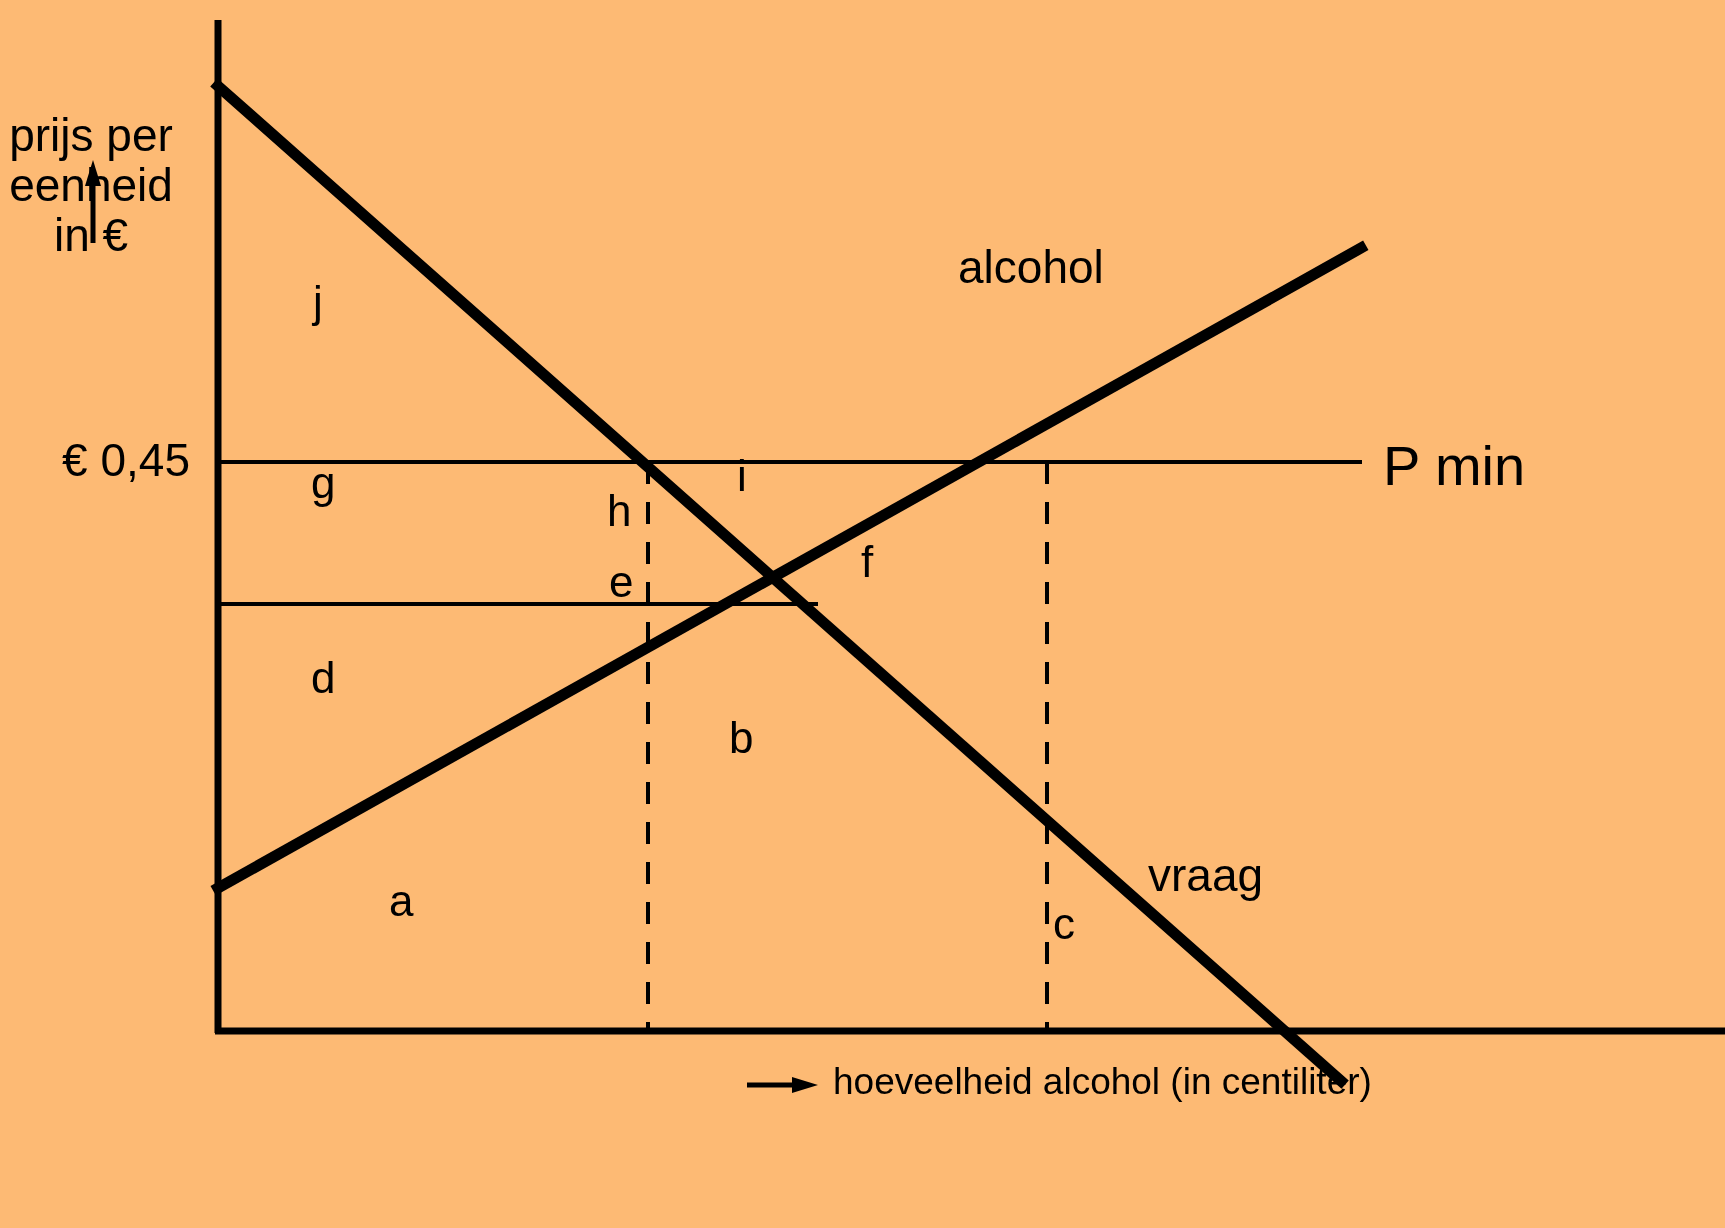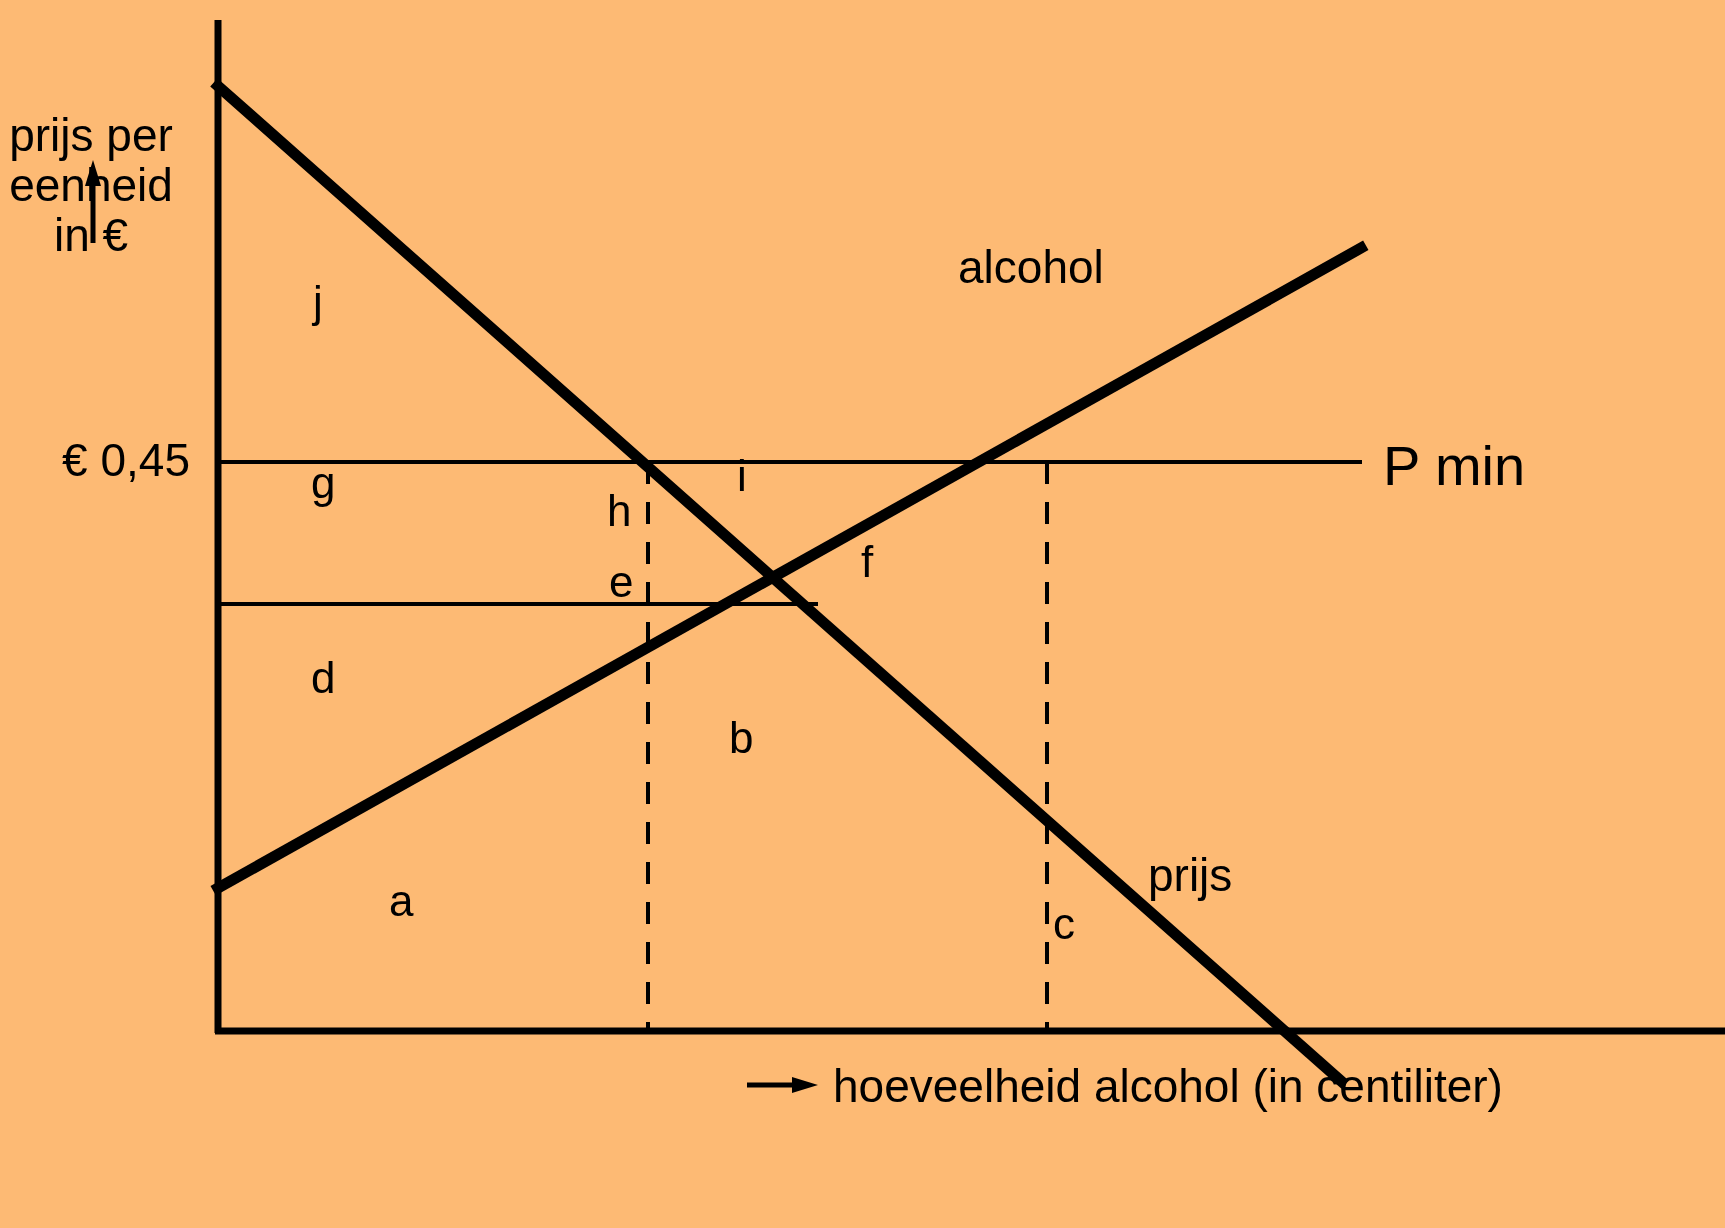--- a/index.html
+++ b/index.html
@@ -42,21 +42,21 @@
     font-size: 46px;
   }
   .tick-label {
     font-size: 46px;
     text-align: right;
   }
   .pmin-label {
     font-size: 56px;
   }
   .xaxis-title {
-    font-size: 46px;
+    font-size: 37px;
     text-align: right;
   }
 </style>
 </head>
 <body>
 
 <div id="stage">
 
   <svg id="chart-svg" viewBox="0 0 1725 1228">
 
@@ -92,21 +92,21 @@
 eenheid
 in €</div>
   </div>
 
   <div class="lbl tick-label" style="left:0px; top:436px; width:190px;">€ 0,45</div>
 
   <div class="lbl pmin-label" style="left:1383px; top:436px;">P min</div>
 
   <div class="lbl curve-label" style="left:958px; top:243px;">alcohol</div>
 
-  <div class="lbl curve-label" style="left:1148px; top:851px;">prijs</div>
+  <div class="lbl curve-label" style="left:1148px; top:851px;">vraag</div>
 
   <div class="lbl region-label" style="left:313px; top:278px;">j</div>
   <div class="lbl region-label" style="left:311px; top:459px;">g</div>
   <div class="lbl region-label" style="left:607px; top:487px;">h</div>
   <div class="lbl region-label" style="left:737px; top:452px;">i</div>
   <div class="lbl region-label" style="left:311px; top:654px;">d</div>
   <div class="lbl region-label" style="left:609px; top:558px;">e</div>
   <div class="lbl region-label" style="left:861px; top:538px;">f</div>
   <div class="lbl region-label" style="left:729px; top:714px;">b</div>
   <div class="lbl region-label" style="left:389px; top:877px;">a</div>

